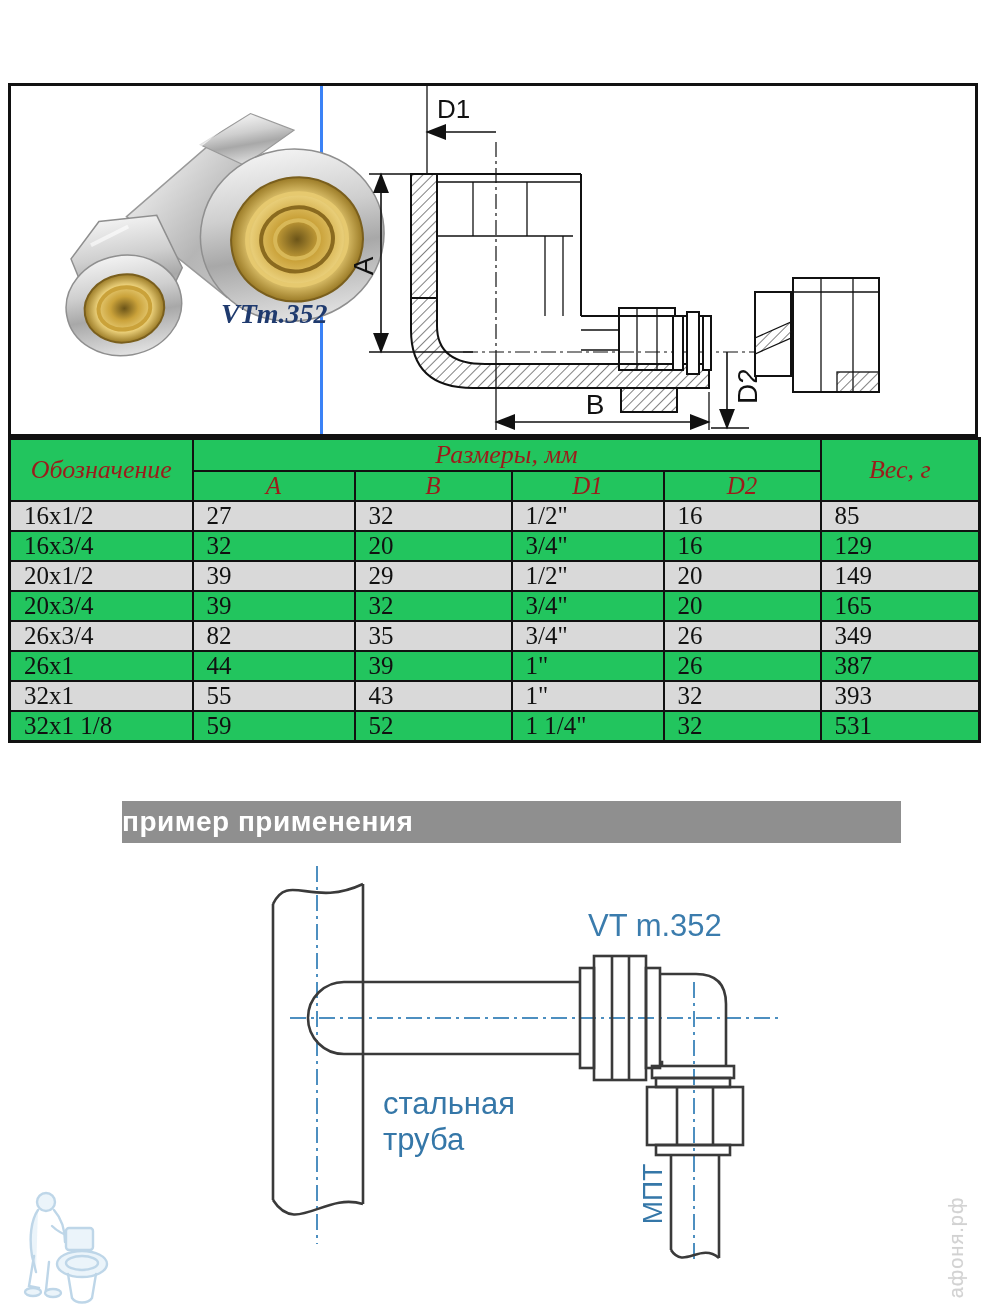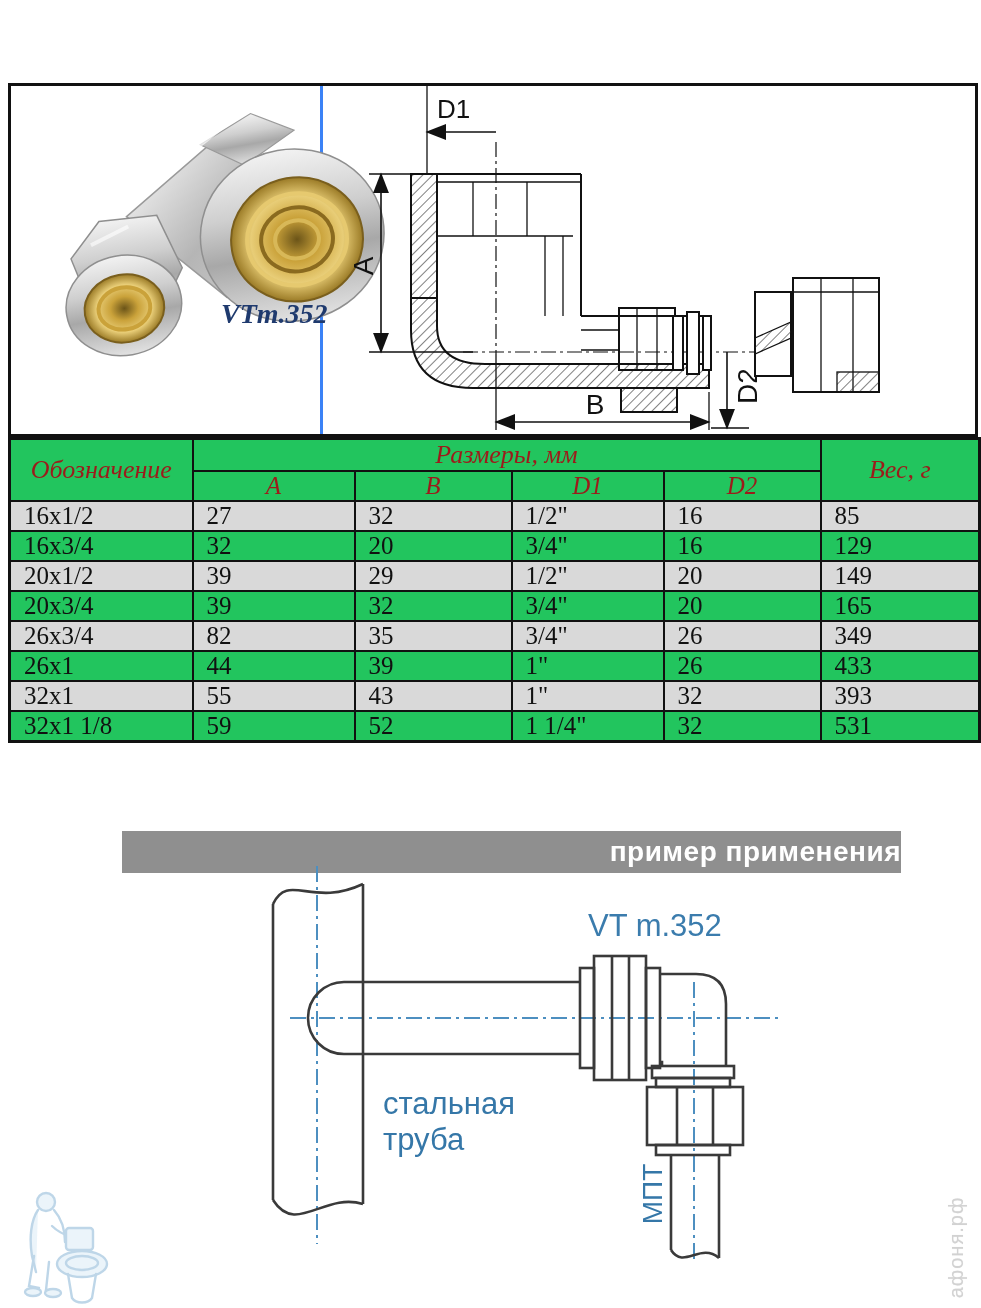--- a/index.html
+++ b/index.html
@@ -20,23 +20,23 @@
               table-layout:fixed;border:3px solid #111;background:#22c55e;}
   .data-table th,.data-table td{border:2px solid #111;box-sizing:border-box;}
   .data-table th{color:#9c1b1b;font-style:italic;font-weight:normal;font-size:26px;
                  text-align:center;height:28px;padding:0;}
   .data-table thead tr.subhead th{height:26px;font-size:25px;}
   .data-table td{font-size:25px;color:#111;text-align:left;padding:0 0 0 13px;
                  height:28px;line-height:28px;white-space:nowrap;}
   .data-table tr.shaded td{background:#d9d9d9;}
 
   
-  .gray-bar{position:absolute;left:122px;top:831px;width:779px;height:42px;background:#8f8f8f;
+  .gray-bar{position:absolute;left:122px;top:801px;width:779px;height:42px;background:#8f8f8f;
             color:#fff;font-family:"Liberation Sans",sans-serif;font-weight:bold;font-size:28px;
-            text-align:right;line-height:42px;letter-spacing:.5px;}
+            text-align:left;line-height:42px;letter-spacing:.5px;}
   .example-svg{position:absolute;left:228px;top:852px;}
 
   
   .plumber{position:absolute;left:8px;top:1186px;opacity:.9;}
   .site-mark{position:absolute;left:934px;top:1188px;width:46px;height:118px;
              display:flex;align-items:center;justify-content:center;}
   .site-mark span{transform:rotate(-90deg);white-space:nowrap;color:#d2d2d2;
                   font-family:"Liberation Sans",sans-serif;font-size:20px;letter-spacing:1px;
                   text-shadow:0 0 1px #eaeaea;}
 </style>
@@ -236,21 +236,21 @@
           <td>3/4"</td>
           <td>26</td>
           <td>349</td>
         </tr>
         <tr>
           <td>26x1</td>
           <td>44</td>
           <td>39</td>
           <td>1"</td>
           <td>26</td>
-          <td>433</td>
+          <td>387</td>
         </tr>
         <tr class="shaded">
           <td>32x1</td>
           <td>55</td>
           <td>43</td>
           <td>1"</td>
           <td>32</td>
           <td>393</td>
         </tr>
         <tr>

